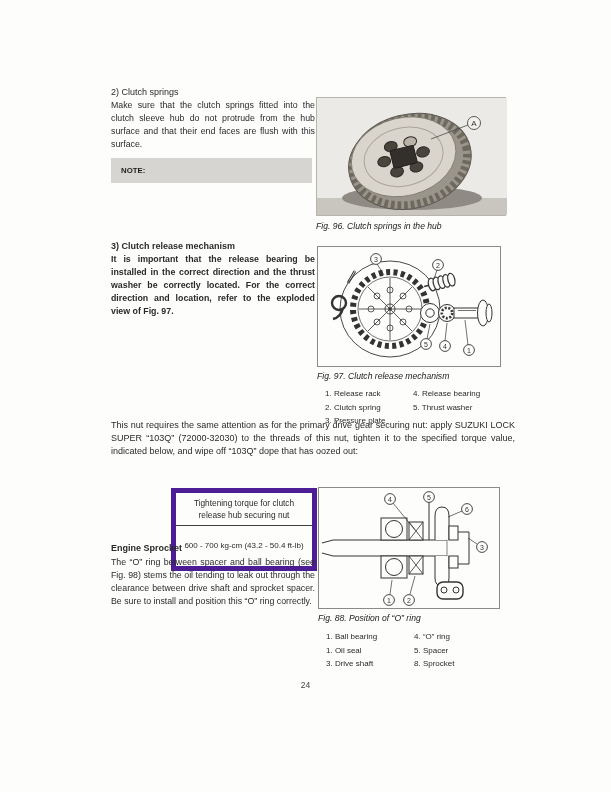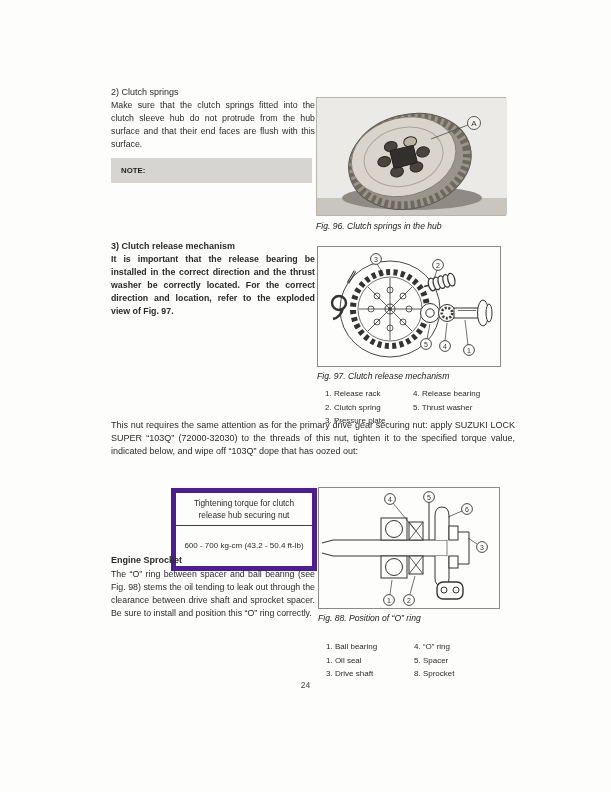--- a/index.html
+++ b/index.html
@@ -9,21 +9,21 @@
     font-family:"Liberation Sans", sans-serif;
     color:#2a2a2a;
     position:relative;
     overflow:hidden;
   }
   .page{position:absolute;left:0;top:12px;width:611px;height:592px;}
   .abs{position:absolute;}
   .col-text{width:204px;font-size:8.8px;line-height:13px;text-align:justify;}
   .sec-head{font-size:9px;line-height:13px;}
   .wide-text{width:404px;font-size:9px;line-height:13px;text-align:justify;}
-  .bold{font-weight:bold;margin-top:12px;}
+  .bold{font-weight:bold;}
   .note-box{
     left:111px;top:146px;width:201px;
     background:#d7d5d1;
     padding:7px 8px 6px 10px;
     box-sizing:border-box;
     font-size:7.8px;line-height:12px;font-weight:bold;color:#1e1e1e;
     display:flex;
     justify-content:space-between;
   }
   .note-label{flex:0 0 32px;}
@@ -266,21 +266,21 @@
           <line x1="71" y1="106" x2="73" y2="92" stroke="#333" stroke-width="0.7"></line>
           <circle cx="70" cy="112" r="5.4" fill="#fdfdfc" stroke="#333" stroke-width="0.9"></circle>
           <text x="70" y="114.5" text-anchor="middle">1</text>
           <line x1="91" y1="106" x2="96" y2="88" stroke="#333" stroke-width="0.7"></line>
           <circle cx="90" cy="112" r="5.4" fill="#fdfdfc" stroke="#333" stroke-width="0.9"></circle>
           <text x="90" y="114.5" text-anchor="middle">2</text>
         </g>
       </svg>
     </div>
     <div class="fig-caption" style="margin-top:4px;">Fig. 88.  Position of “O” ring</div>
-    <div class="parts" style="margin-top:17px;margin-left:8px;">
+    <div class="parts" style="margin-top:7px;margin-left:8px;">
       <div class="pcol1">
         <div>1. Ball bearing</div>
         <div>1. Oil seal</div>
         <div>3. Drive shaft</div>
       </div>
       <div class="pcol2">
         <div>4. “O” ring</div>
         <div>5. Spacer</div>
         <div>8. Sprocket</div>
       </div>

